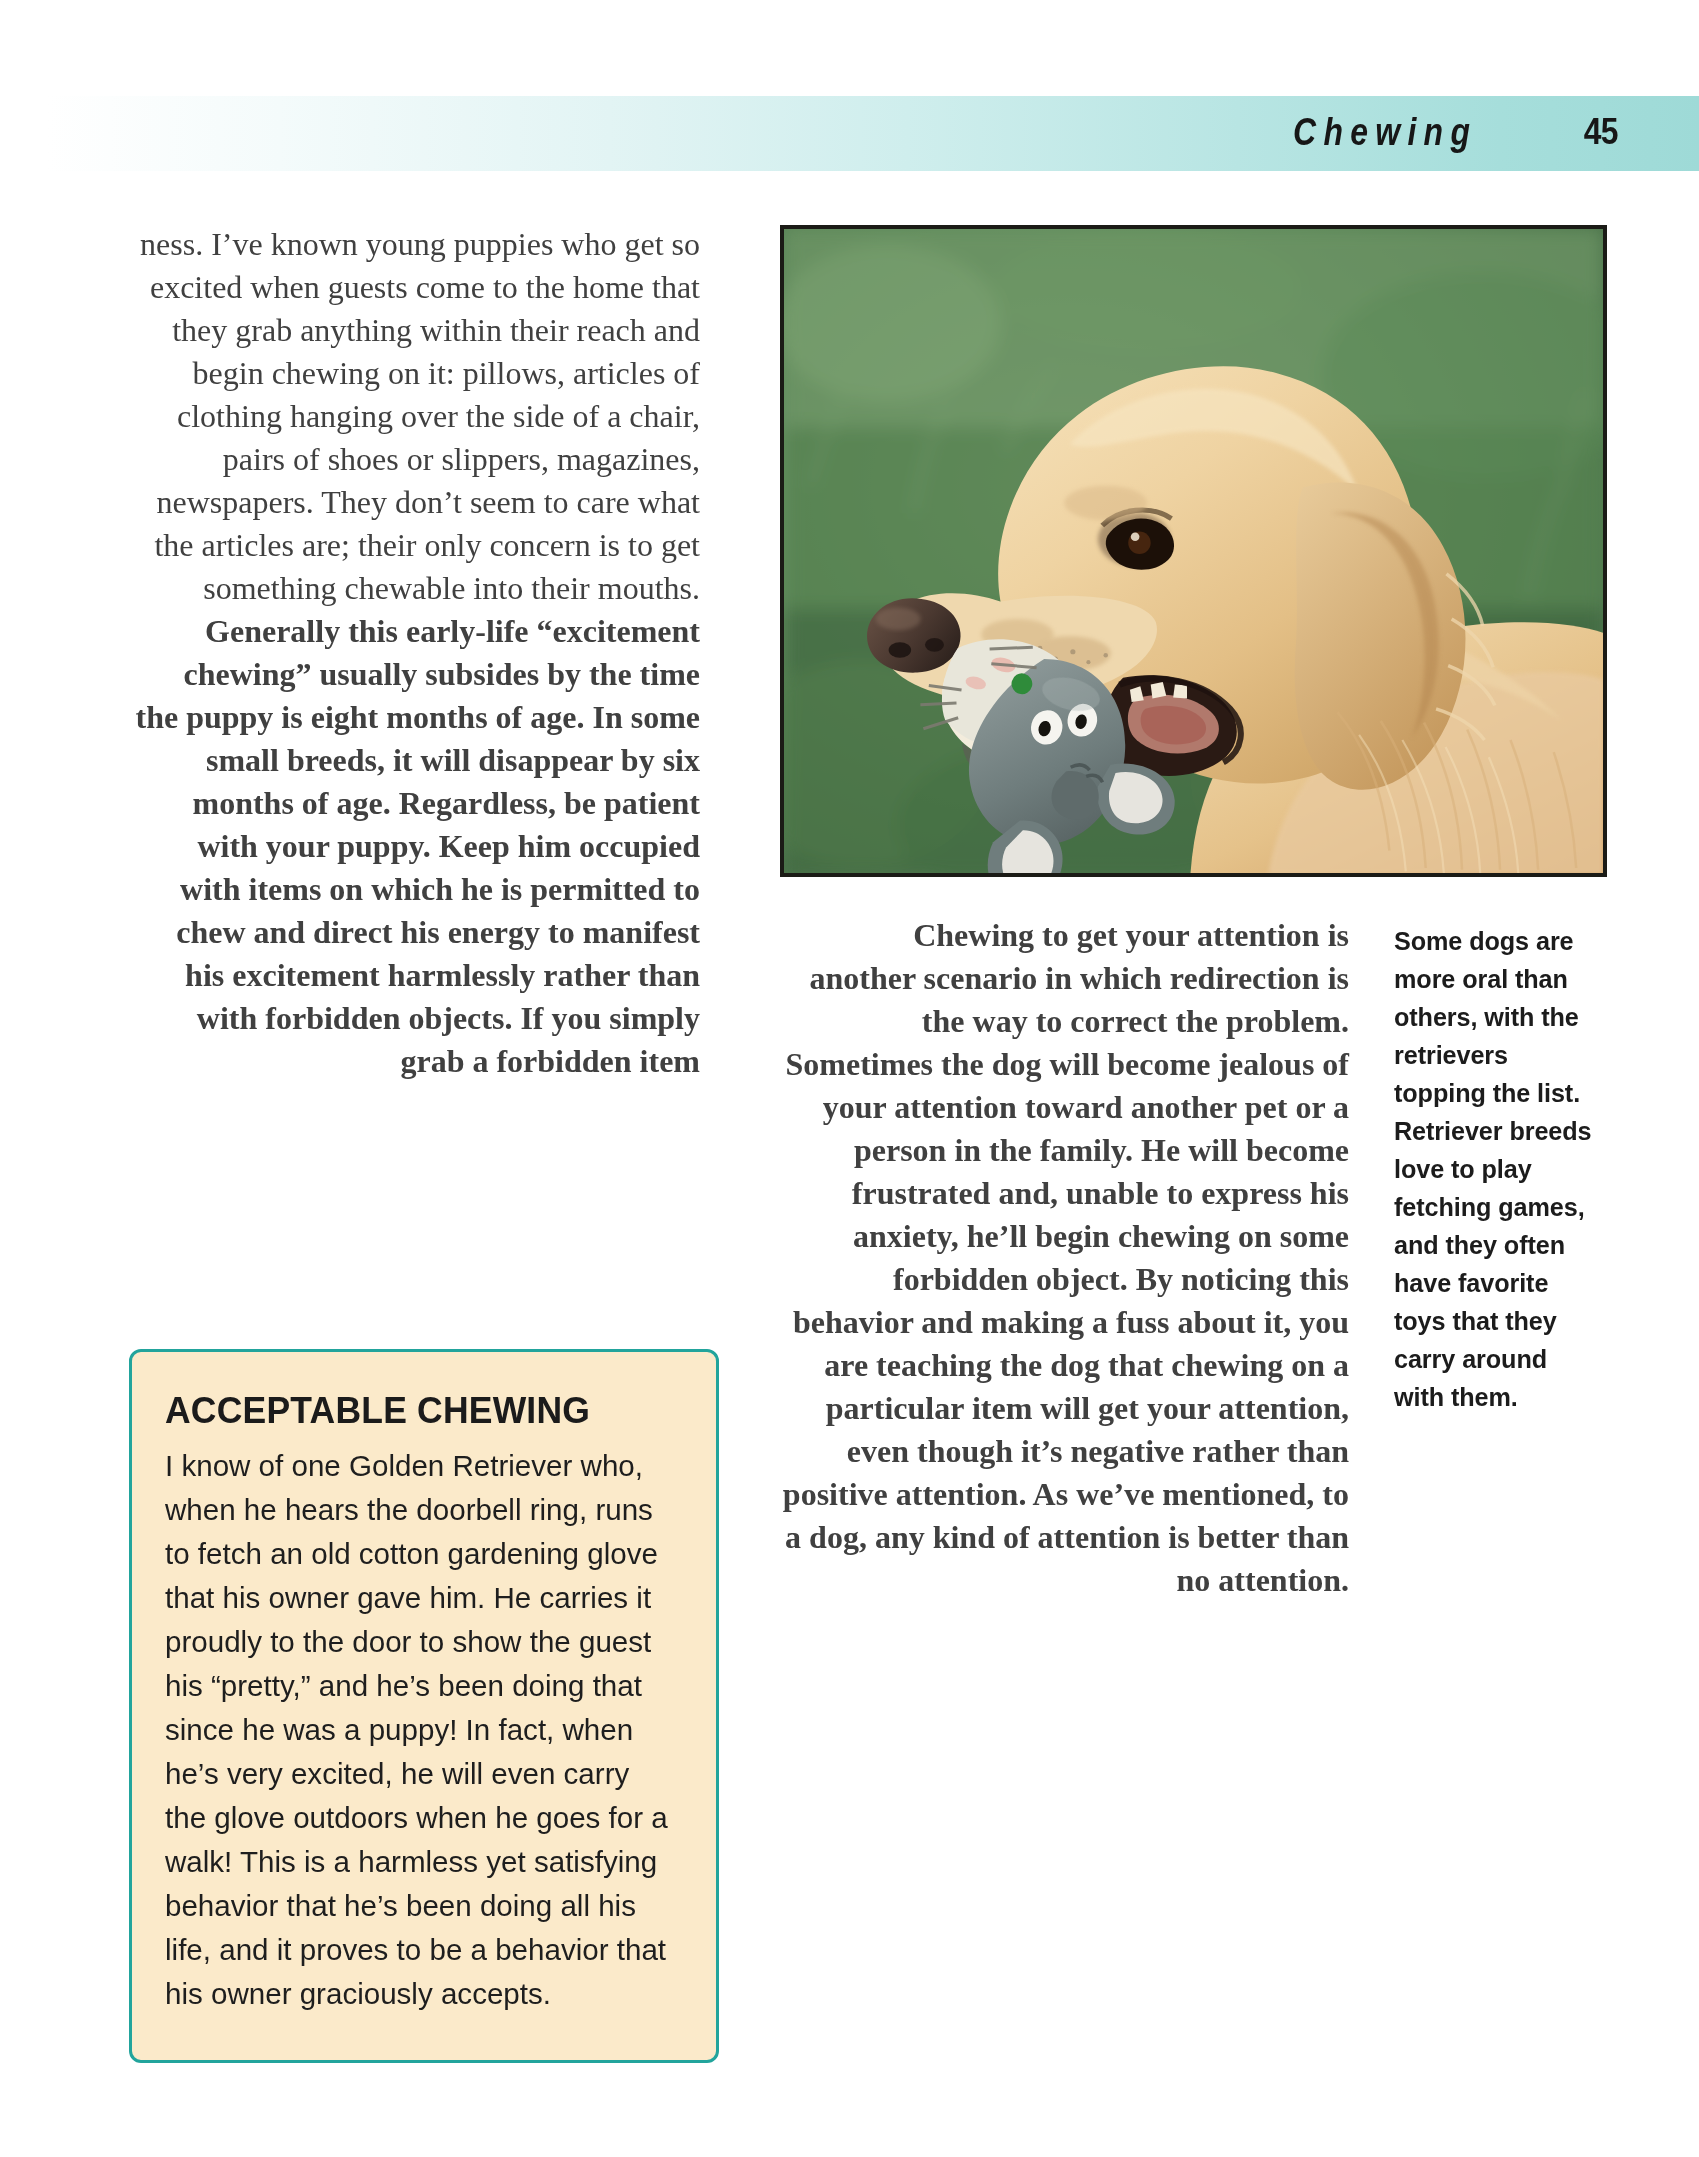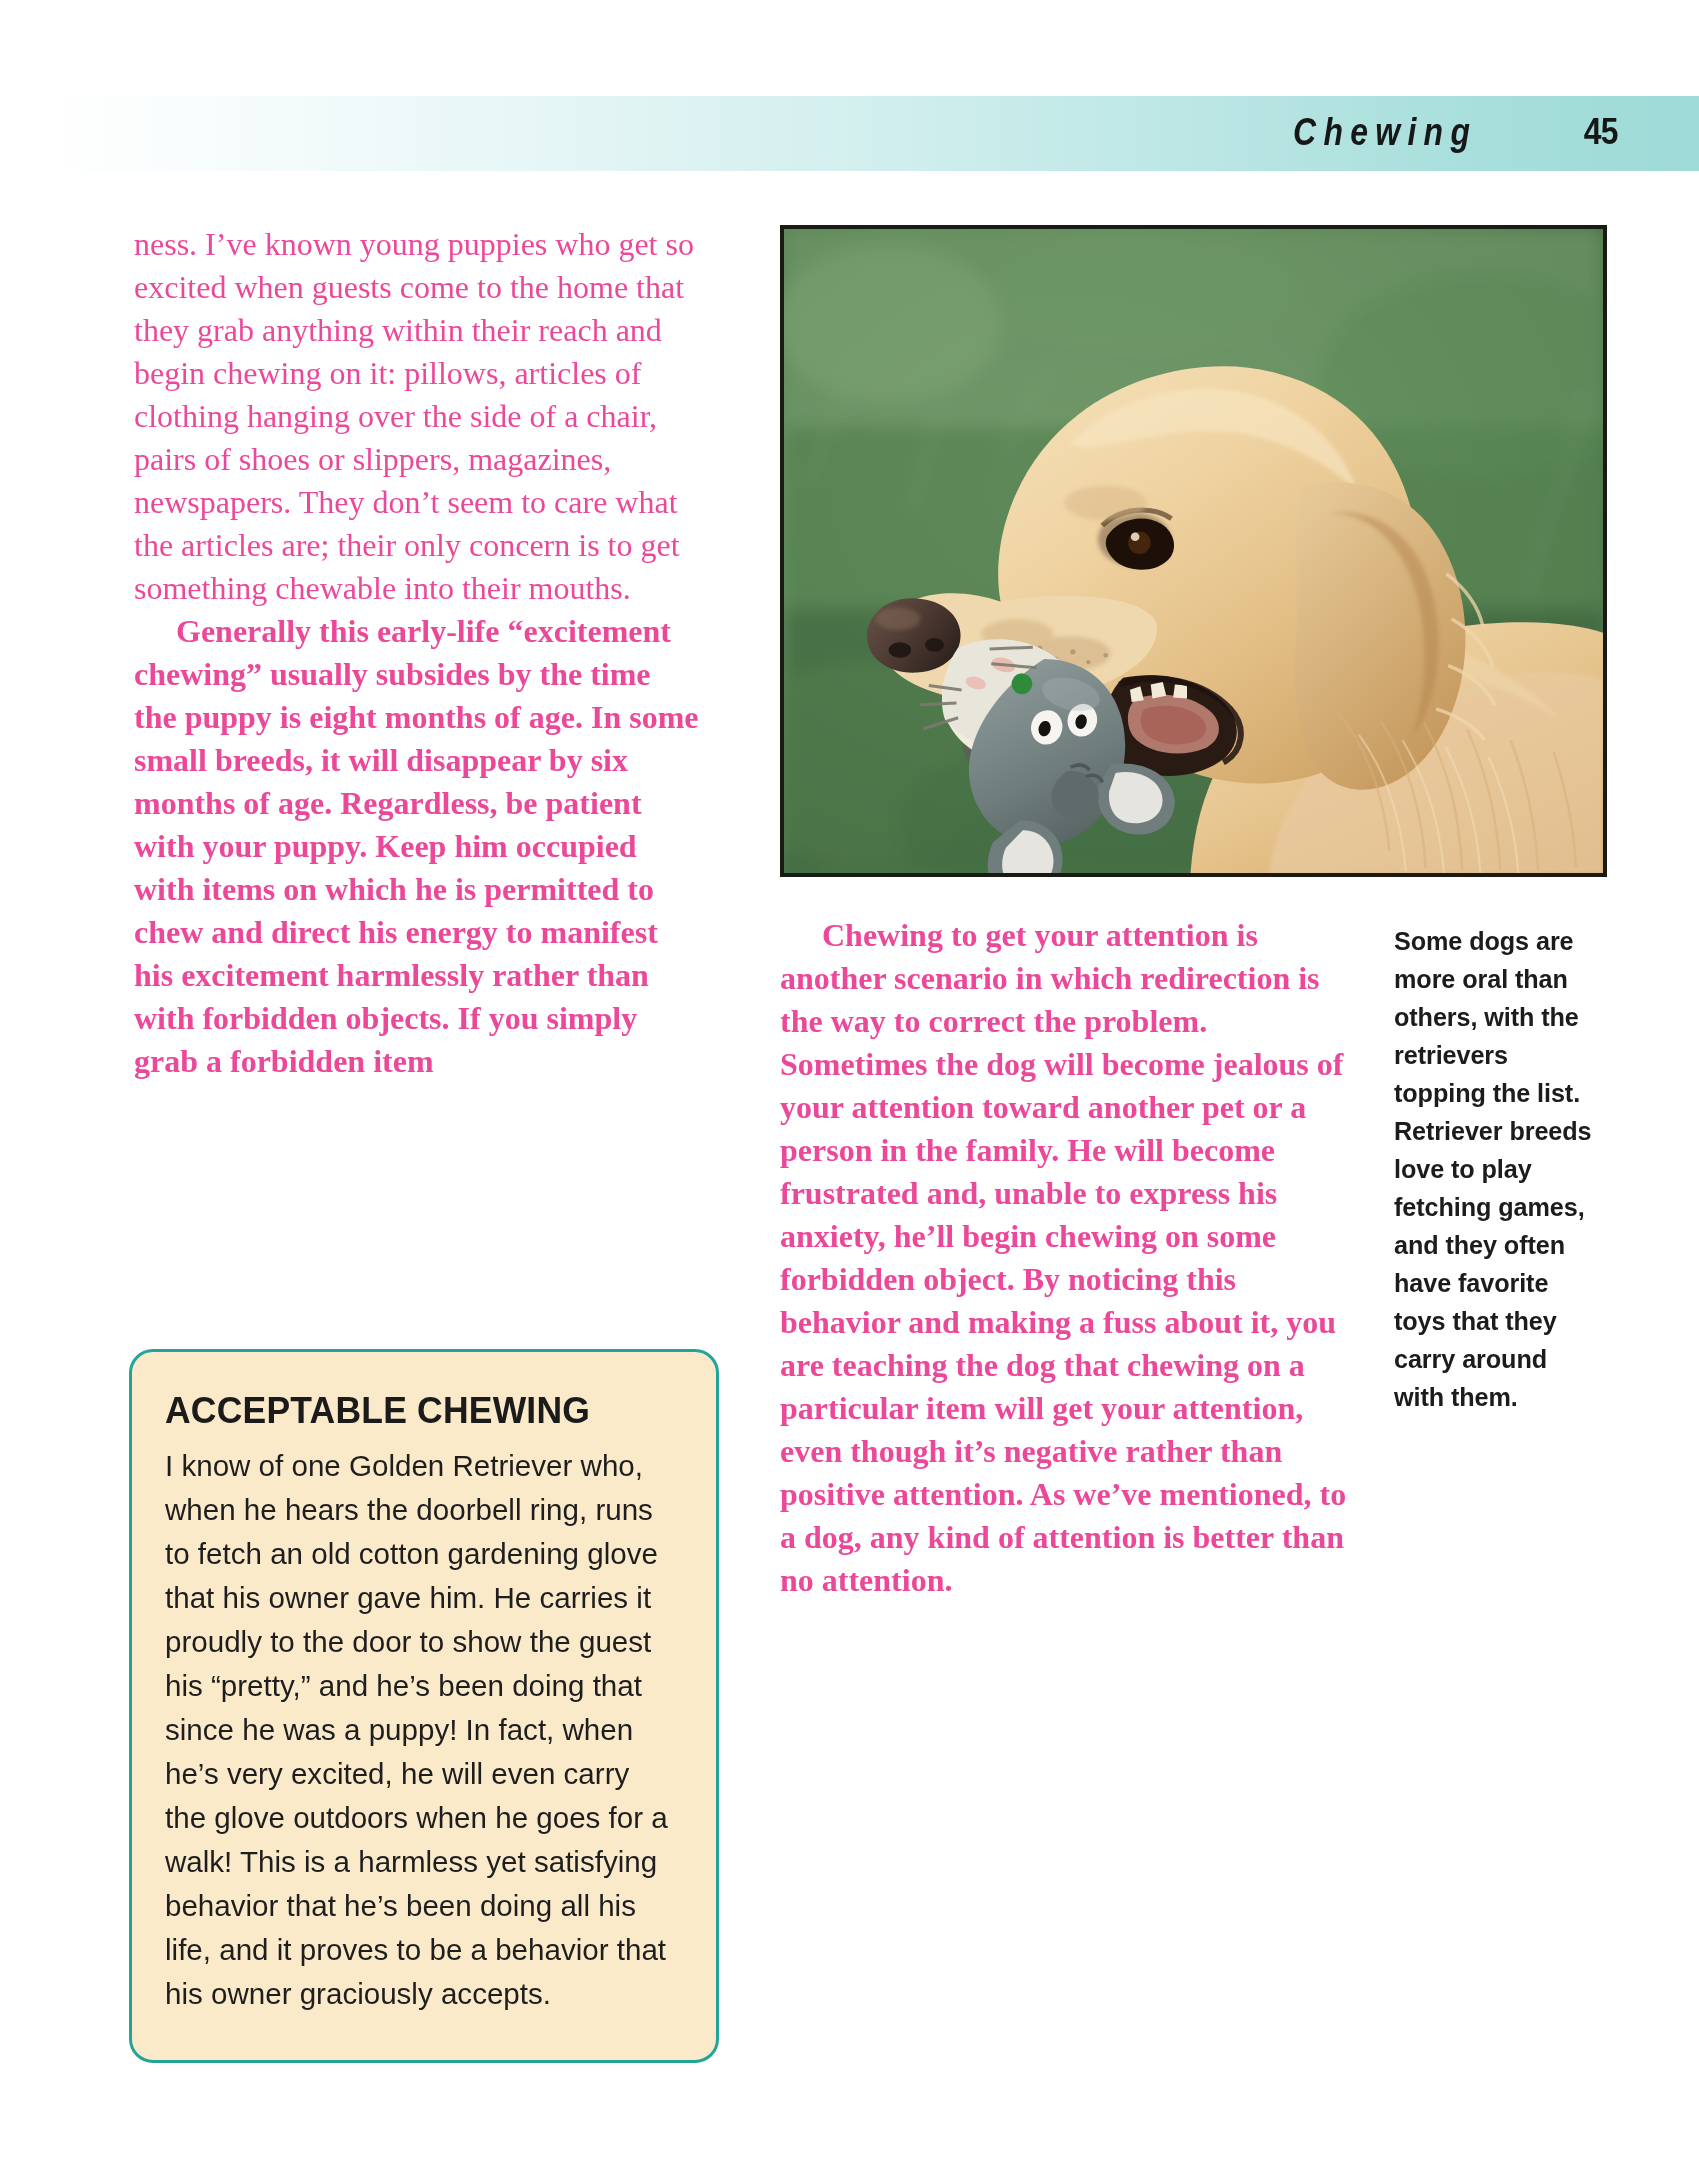--- a/index.html
+++ b/index.html
@@ -62,22 +62,22 @@
     transform: scaleX(0.86);
     letter-spacing: -0.9px;
   }
 
   
   .col {
     position: absolute;
     font-family: "Liberation Serif", "DejaVu Serif", serif;
     font-size: 32px;
     line-height: 43px;
-    color: #ec4899;
-    text-align: left;
+    color: #404040;
+    text-align: right;
     hyphens: none;
   }
   .col p {
     margin: 0;
   }
   .col p.indent {
     text-indent: 42px;
     font-weight: bold;
   }
 
@@ -129,21 +129,21 @@
   
   .callout {
     position: absolute;
     left: 129px;
     top: 1349px;
     width: 590px;
     height: 714px;
     box-sizing: border-box;
     background: #fbeaca;
     border: 3.5px solid #22a49c;
-    border-radius: 24px;
+    border-radius: 12px;
     padding: 38px 33px 26px 33px;
   }
   .callout-title {
     font-family: "Liberation Sans Narrow", "Liberation Sans", sans-serif;
     font-weight: bold;
     font-size: 37px;
     letter-spacing: 0.2px;
     color: #1b1b1b;
     margin: 0 0 12.2px 0;
     transform: scaleX(0.96);

